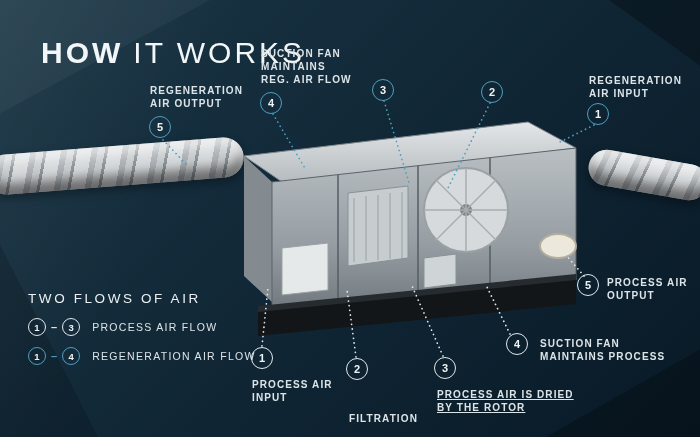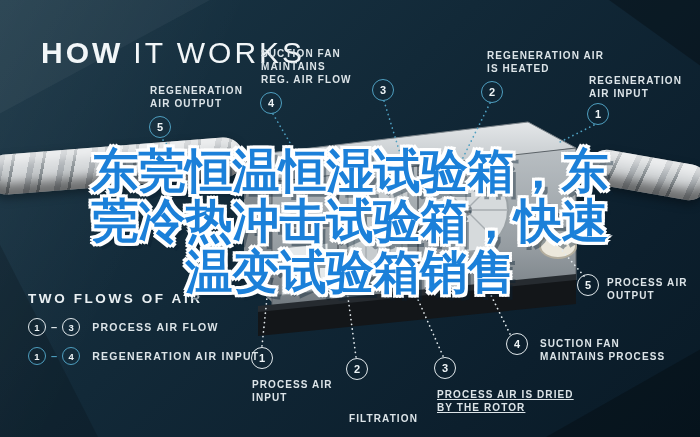--- a/index.html
+++ b/index.html
@@ -34,27 +34,27 @@
   .num-circle{position:absolute;width:22px;height:22px;border-radius:50%;
     display:flex;align-items:center;justify-content:center;
     font-size:11px;font-weight:700;color:#eef4f6;box-sizing:border-box;}
   .num-circle.teal{border:1.6px solid #4e9fc0;}
   .num-circle.white{border:1.6px solid #e2e9ec;}
 
   .callout-label{position:absolute;font-size:10px;font-weight:700;letter-spacing:1.1px;
     color:#dce4e8;line-height:1.32;text-transform:uppercase;white-space:nowrap;}
 
   .legend{position:absolute;left:28px;top:291px;}
-  .legend-title{font-size:13.5px;font-weight:700;letter-spacing:2.6px;color:#eaf0f3;margin:0 0 12px 0;}
+  .legend-title{font-size:13.5px;font-weight:400;letter-spacing:2.6px;color:#eaf0f3;margin:0 0 12px 0;}
   .legend-row{display:flex;align-items:center;margin-bottom:11px;}
   .legend-row .num-circle{position:static;width:18px;height:18px;font-size:9.5px;flex:0 0 auto;}
   .legend-dash{margin:0 5px;font-weight:700;font-size:11px;}
   .legend-row.white-row .legend-dash{color:#e2e9ec;}
   .legend-row.teal-row .legend-dash{color:#4e9fc0;}
-  .legend-label{margin-left:12px;font-size:10.5px;font-weight:700;letter-spacing:1.3px;color:#dce4e8;}
+  .legend-label{margin-left:12px;font-size:10.5px;font-weight:400;letter-spacing:1.3px;color:#dce4e8;}
 
   .headline{position:absolute;left:0;top:146px;width:700px;text-align:center;
     font-weight:800;font-size:47px;line-height:1.07;color:#1b80d9;
     -webkit-text-stroke:3px #ffffff;paint-order:stroke fill;
     text-shadow:-3px -3px 0 #fff,0 -3px 0 #fff,3px -3px 0 #fff,-3px 0 0 #fff,3px 0 0 #fff,
       -3px 3px 0 #fff,0 3px 0 #fff,3px 3px 0 #fff,6px 6px 0 rgba(10,32,50,0.4);}
 </style>
 </head>
 <body>
 
@@ -149,24 +149,20 @@
     <div>REG. AIR FLOW</div>
   </div>
   <div class="num-circle teal" style="left:260px;top:92px;">
       <span>4</span>
     </div>
 
   <div class="num-circle teal" style="left:372px;top:79px;">
       <span>3</span>
     </div>
 
-  <div class="callout-label" style="left:487px;top:49px;">
-    <div>REGENERATION AIR</div>
-    <div>IS HEATED</div>
-  </div>
   <div class="num-circle teal" style="left:481px;top:81px;">
       <span>2</span>
     </div>
 
   <div class="callout-label" style="left:589px;top:74px;">
     <div>REGENERATION</div>
     <div>AIR INPUT</div>
   </div>
   <div class="num-circle teal" style="left:587px;top:103px;">
       <span>1</span>
@@ -224,23 +220,18 @@
       <span class="legend-label">PROCESS AIR FLOW</span>
     </div>
     <div class="legend-row teal-row">
       <div class="num-circle teal">
           <span>1</span>
         </div>
       <span class="legend-dash">–</span>
       <div class="num-circle teal">
           <span>4</span>
         </div>
-      <span class="legend-label">REGENERATION AIR INPUT</span>
-    </div>
-  </div>
-
-  <div class="headline">
-    <div>东莞恒温恒湿试验箱，东</div>
-    <div>莞冷热冲击试验箱，快速</div>
-    <div>温变试验箱销售</div>
-  </div>
+      <span class="legend-label">REGENERATION AIR FLOW</span>
+    </div>
+  </div>
+
 
 </div>
 
 </body></html>

